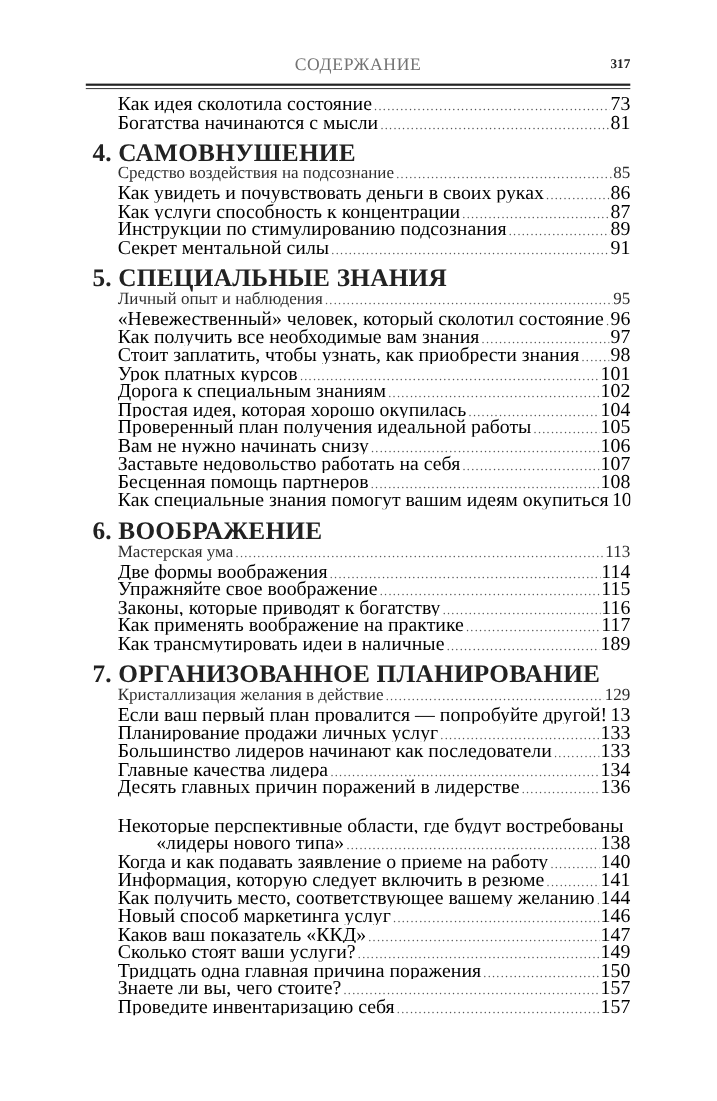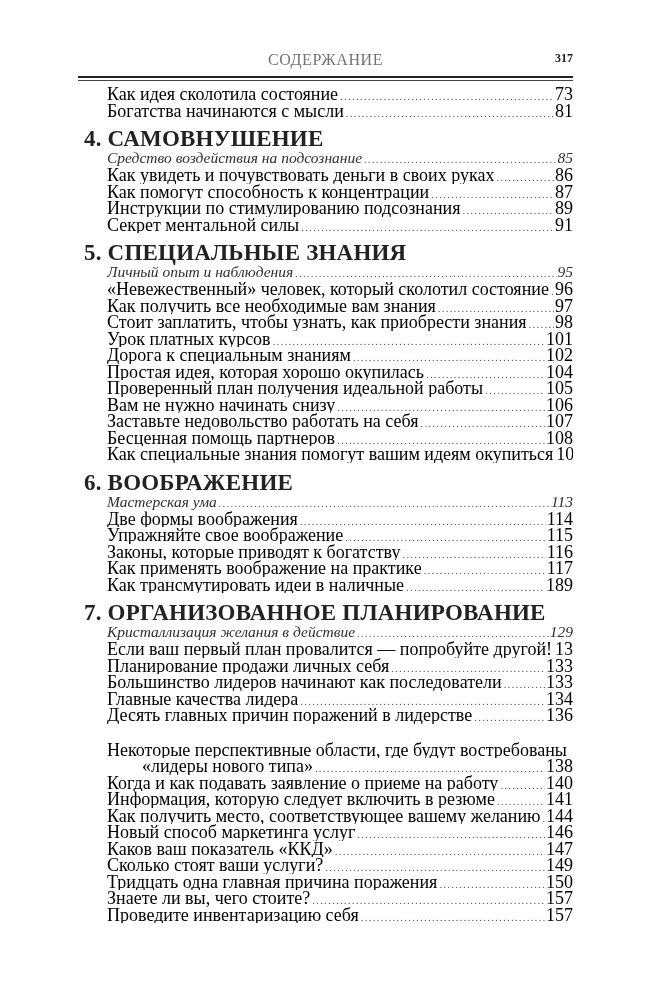--- a/index.html
+++ b/index.html
@@ -30,21 +30,21 @@
   }
   .entry .t { flex: 0 0 auto; padding-right: 2px; }
   .entry .dots {
     flex: 1 1 auto; overflow: hidden; color: #555; letter-spacing: 1.2px;
     font-size: 11px;
   }
   .entry .dots::before {
     content: "................................................................................................................................................................";
   }
   .entry .p { flex: 0 0 auto; padding-left: 1px; }
-  .entry.italic { font-style: italic; font-size: 15.5px; height: 18px; line-height: 18px; color: #2e2e2e; text-align: center; }
+  .entry.italic { font-size: 15.5px; height: 18px; line-height: 18px; color: #2e2e2e; text-align: center; }
   .entry.wrap-first { height: 16.5px; margin-top: 18px; }
   .entry.wrap-cont { margin-left: 64px; }
   .chapter {
     margin-top: 10px; height: 20px; line-height: 20px;
     font-weight: bold; font-size: 23px; color: #222; margin-left: 6px;
     white-space: nowrap; letter-spacing: 0.2px;
   }
 </style>
 </head>
 <body>
@@ -74,21 +74,21 @@
           <span class="t">Средство воздействия на подсознание</span>
           <span class="dots"></span>
           <span class="p">85</span>
         </div>
         <div class="entry">
           <span class="t">Как увидеть и почувствовать деньги в своих руках</span>
           <span class="dots"></span>
           <span class="p">86</span>
         </div>
         <div class="entry">
-          <span class="t">Как помогут способность к концентрации</span>
+          <span class="t">Как услуги способность к концентрации</span>
           <span class="dots"></span>
           <span class="p">87</span>
         </div>
         <div class="entry">
           <span class="t">Инструкции по стимулированию подсознания</span>
           <span class="dots"></span>
           <span class="p">89</span>
         </div>
         <div class="entry">
           <span class="t">Секрет ментальной силы</span>
@@ -192,21 +192,21 @@
           <span class="t">Кристаллизация желания в действие</span>
           <span class="dots"></span>
           <span class="p">129</span>
         </div>
         <div class="entry">
           <span class="t">Если ваш первый план провалится — попробуйте другой!</span>
           <span class="dots"></span>
           <span class="p">131</span>
         </div>
         <div class="entry">
-          <span class="t">Планирование продажи личных себя</span>
+          <span class="t">Планирование продажи личных услуг</span>
           <span class="dots"></span>
           <span class="p">133</span>
         </div>
         <div class="entry">
           <span class="t">Большинство лидеров начинают как последователи</span>
           <span class="dots"></span>
           <span class="p">133</span>
         </div>
         <div class="entry">
           <span class="t">Главные качества лидера</span>

